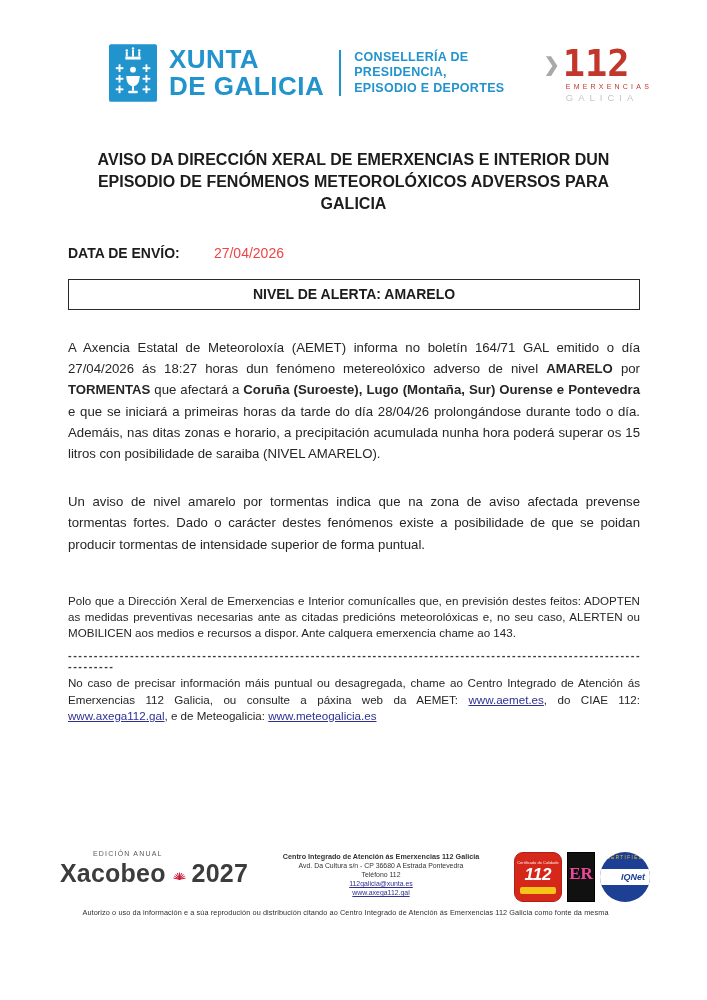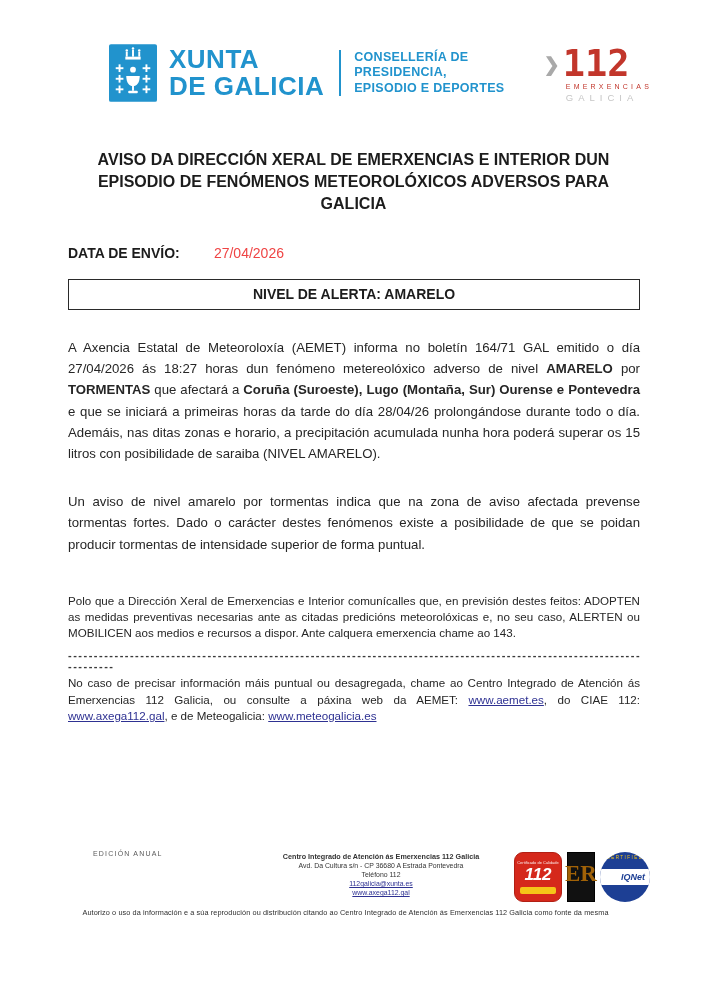--- a/index.html
+++ b/index.html
@@ -57,21 +57,21 @@
   .f-center .fc-bold { font-weight:bold; font-size:7.2px; }
   .f-center .doclink { display:inline-block; }
   .f-right { flex:0 0 auto; display:flex; align-items:center; gap:5px; padding-right:57px; padding-top:2px; }
 
   .badge112 { width:48px; height:50px; background:#d5281b; border-radius:9px; border:1.5px solid #b21f14; display:flex; flex-direction:column; align-items:center; justify-content:center; overflow:hidden; }
   .badge112-top { color:#ffffff; font-size:4px; line-height:5px; text-align:center; opacity:.9; }
   .badge112-num { color:#ffffff; font-weight:bold; font-style:italic; font-size:17px; line-height:20px; }
   .badge112-strip { width:80%; height:7px; background:#f5c518; border-radius:2px; margin-top:2px; }
 
   .badgeER { width:28px; height:50px; background:#111; display:flex; flex-direction:column; align-items:center; justify-content:center; border:1px solid #000; }
-  .badgeER-txt { color:#a16207; font-weight:bold; font-size:23px; font-family:"Liberation Serif", serif; line-height:18px; }
+  .badgeER-txt { color:#ec4899; font-weight:bold; font-size:17px; font-family:"Liberation Serif", serif; line-height:18px; }
   .badgeER-sub { color:#bbb; font-size:3.5px; line-height:5px; margin-top:6px; }
 
   .badgeIQ { position:relative; width:50px; height:50px; border-radius:50%; background:#1d3f94; display:flex; align-items:center; justify-content:center; overflow:hidden; }
   .badgeIQ-cert { position:absolute; top:3px; width:100%; text-align:center; color:#f5c518; font-size:4.5px; letter-spacing:1.5px; }
   .badgeIQ-band { width:100%; height:16px; background:#ffffff; display:flex; align-items:center; justify-content:center; }
   .badgeIQ-txt { color:#1d3f94; font-weight:bold; font-size:9px; font-style:italic;margin-left:16px; }
 
   .auth-line { position:absolute; top:908px; left:0; right:16px; text-align:center; font-size:7.3px; color:#2e2e2e; letter-spacing:0.1px; }
 </style>
 </head>
@@ -153,20 +153,37 @@
   <div class="separator">
     <div class="sep-l1">--------------------------------------------------------------------------------------------------------------------------</div>
     <div class="sep-l2">---------</div>
   </div>
 
   <div class="para para-small p-links"><span>No caso de precisar información máis puntual ou desagregada, chame ao Centro Integrado de Atención ás Emerxencias 112 Galicia, ou consulte a páxina web da AEMET: </span><a class="doclink">www.aemet.es</a><span>, do CIAE 112: </span><a class="doclink">www.axega112.gal</a><span>, e de Meteogalicia: </span><a class="doclink">www.meteogalicia.es</a></div>
 
   <div class="footer-row">
     <div class="f-left">
       <div class="f-edicion">EDICIÓN ANUAL</div>
+      <div class="xacobeo-row">
+        <span>Xacobeo</span>
+        <svg class="xacobeo-fan" width="28" height="25" viewBox="0 0 30 26">
+          <g stroke="#c8102e" stroke-width="2.2" stroke-linecap="round">
+            <line x1="15" y1="24" x2="28" y2="21.5"></line>
+            <line x1="15" y1="24" x2="26.5" y2="17"></line>
+            <line x1="15" y1="24" x2="23.5" y2="13"></line>
+            <line x1="15" y1="24" x2="19.5" y2="10.5"></line>
+            <line x1="15" y1="24" x2="15" y2="9.5"></line>
+            <line x1="15" y1="24" x2="10.5" y2="10.5"></line>
+            <line x1="15" y1="24" x2="6.5" y2="13"></line>
+            <line x1="15" y1="24" x2="3.5" y2="17"></line>
+            <line x1="15" y1="24" x2="2" y2="21.5"></line>
+          </g>
+        </svg>
+        <span>2027</span>
+      </div>
     </div>
 
     <div class="f-center">
       <div class="fc-bold">Centro Integrado de Atención ás Emerxencias 112 Galicia</div>
       <div>Avd. Da Cultura s/n - CP 36680 A Estrada Pontevedra</div>
       <div>Teléfono 112</div>
       <div><a class="doclink">112galicia@xunta.es</a></div>
       <div><a class="doclink">www.axega112.gal</a></div>
     </div>
 

